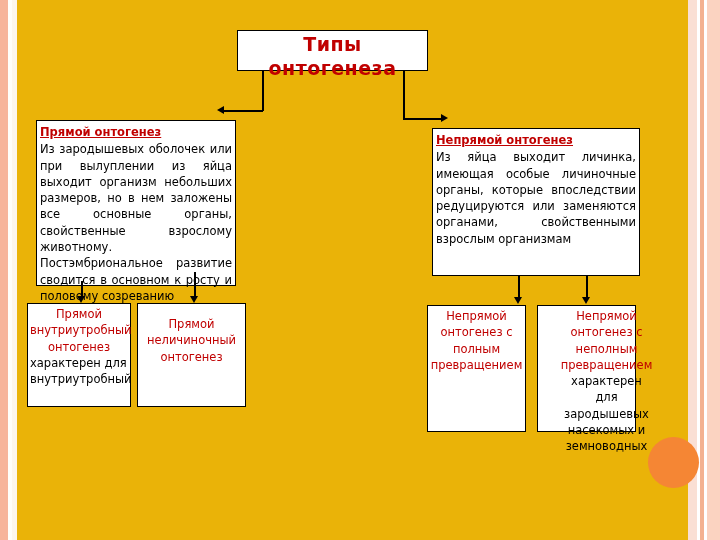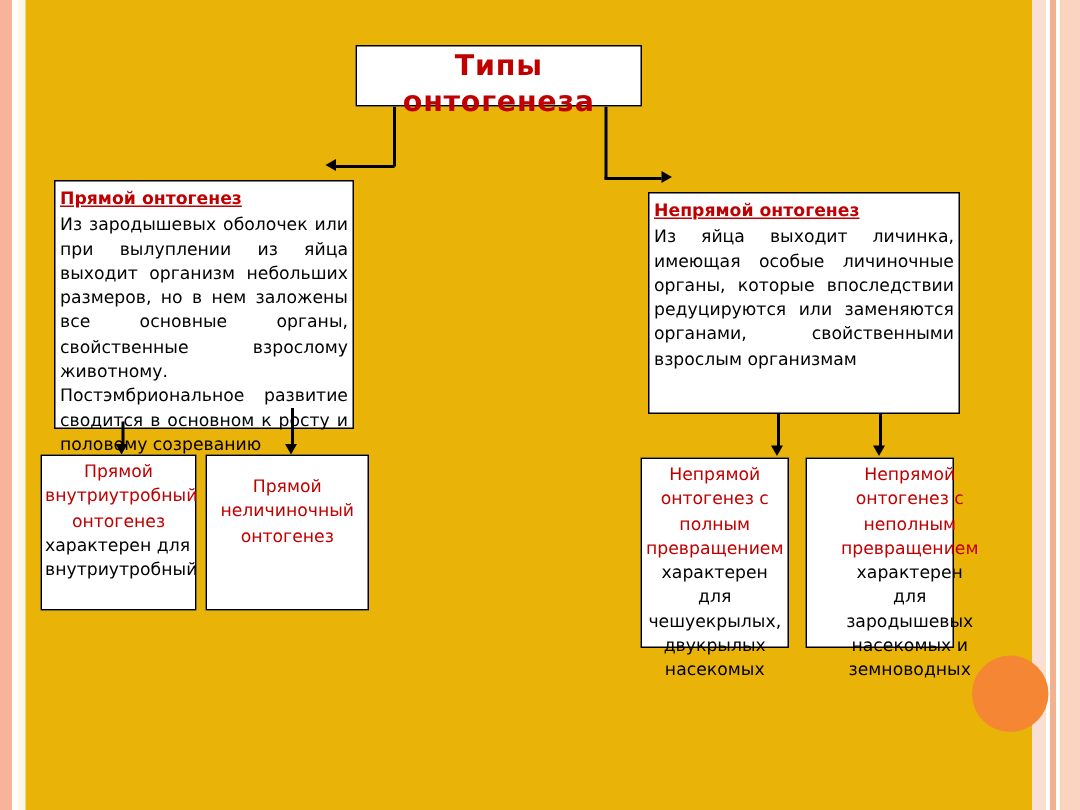--- a/index.html
+++ b/index.html
@@ -210,21 +210,20 @@
   </div>
 
   <div class="box" id="leaf-2"></div>
   <div class="leaf-text" id="leaf-2-text">
     <span class="leaf-head">Прямой неличиночный онтогенез</span>
   </div>
 
   <div class="box" id="leaf-3"></div>
   <div class="leaf-text" id="leaf-3-text">
     <span class="leaf-head">Непрямой онтогенез с полным превращением</span>
-    <span class="leaf-body">характерен для чешуекрылых, двукрылых насекомых</span>
   </div>
 
   <div class="box" id="leaf-4"></div>
   <div class="leaf-text" id="leaf-4-text">
     <span class="leaf-head">Непрямой онтогенез с неполным превращением</span>
     <span class="leaf-body">характерен для зародышевых насекомых и земноводных</span>
   </div>
 
 </div>
 

